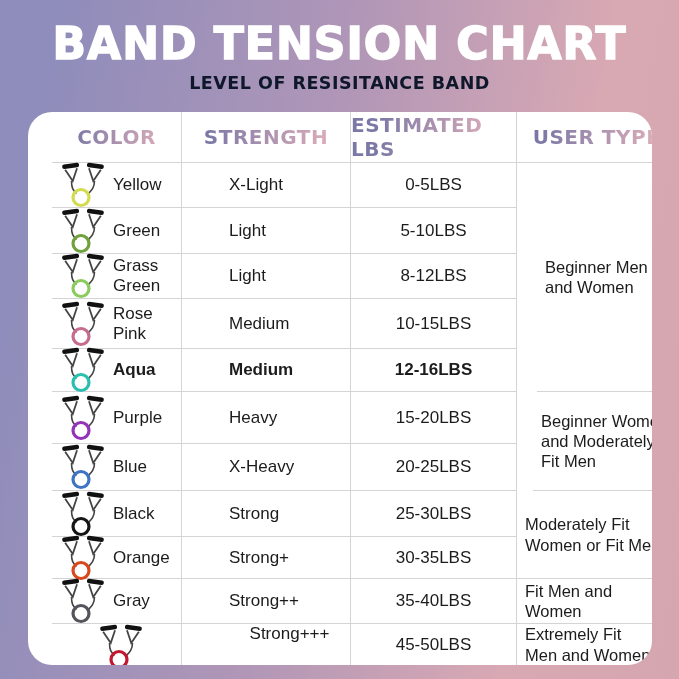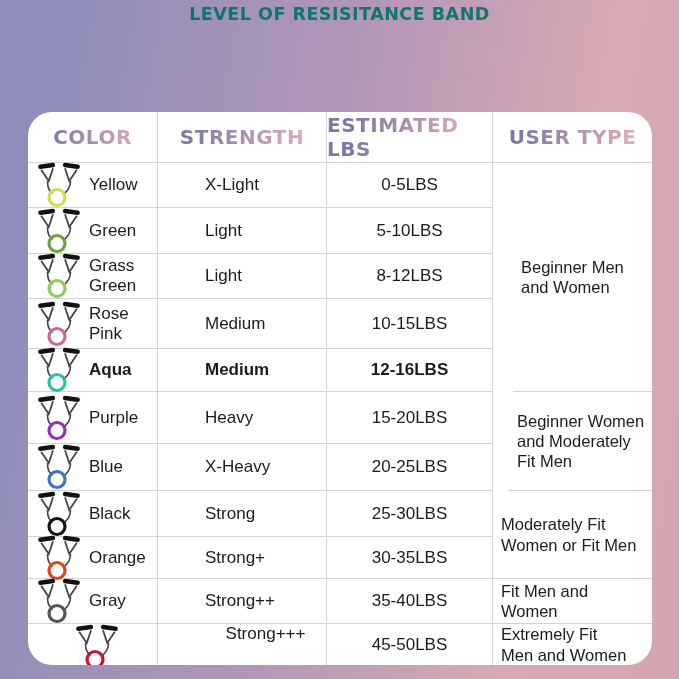--- a/index.html
+++ b/index.html
@@ -11,30 +11,31 @@
   .hero{position:absolute;top:0;left:0;width:679px;text-align:center;}
   .title{
     margin-top:18px;
     font-family:"DejaVu Sans", sans-serif;
     font-weight:800;font-size:44px;letter-spacing:1px;color:#ffffff;
     -webkit-text-stroke:1.5px #ffffff;
   }
   .subtitle{
     margin-top:4px;
     font-family:"DejaVu Sans", sans-serif;
-    font-weight:600;font-size:17.5px;letter-spacing:0.5px;color:#0f766e;
+    font-weight:600;font-size:17.5px;letter-spacing:0.5px;color:#0f172a;
   }
   .card{
     position:absolute;left:28px;top:112px;width:624px;height:553px;
     background:#ffffff;border-radius:24px;overflow:hidden;
   }
   .table{
     display:grid;width:624px;height:553px;
     grid-template-columns:130px 169px 166px 159px;
     grid-template-rows:51px 45px 46px 45px 50px 43px 52px 47px 46px 42px 45px 41px;
+    padding-left:24px;
   }
   .cell{
     border-right:1px solid #d6d3d8;border-bottom:1px solid #d6d3d8;
     box-sizing:border-box;display:flex;align-items:center;
     color:#1c1c1c;font-size:17px;
   }
   .c1{grid-column:1;}.c2{grid-column:2;text-align:center;}.c3{grid-column:3;}.c4{grid-column:4;border-right:none;}
   .r1{grid-row:1;}.r2{grid-row:2;}.r3{grid-row:3;}.r4{grid-row:4;}.r5{grid-row:5;}
   .r6{grid-row:6;font-weight:bold;}.r7{grid-row:7;}.r8{grid-row:8;}.r9{grid-row:9;}.r10{grid-row:10;}
   .r11{grid-row:11;}.r12{grid-row:12;border-bottom:none;flex-direction:column;}
@@ -50,20 +51,21 @@
   .band-label{width:66px;line-height:1.15;}
   .strengthcell{padding-left:47px;}
   .lbscell{justify-content:center;}
   .usercell{padding-left:8px;padding-right:4px;white-space:pre-line;font-size:16.5px;line-height:1.22;}
   .bandicon{width:46px;height:46px;flex:0 0 46px;}
 </style>
 </head>
 <body>
 
 <div class="hero">
+  <div class="title">BAND TENSION CHART</div>
   <div class="subtitle">LEVEL OF RESISITANCE BAND</div>
 </div>
 
 <div class="card">
   <div class="table">
 
     <div class="cell head c1 r1">COLOR</div>
     <div class="cell head c2 r1">STRENGTH</div>
     <div class="cell head c3 r1">ESTIMATED LBS</div>
     <div class="cell head c4 r1">USER TYPE</div>

